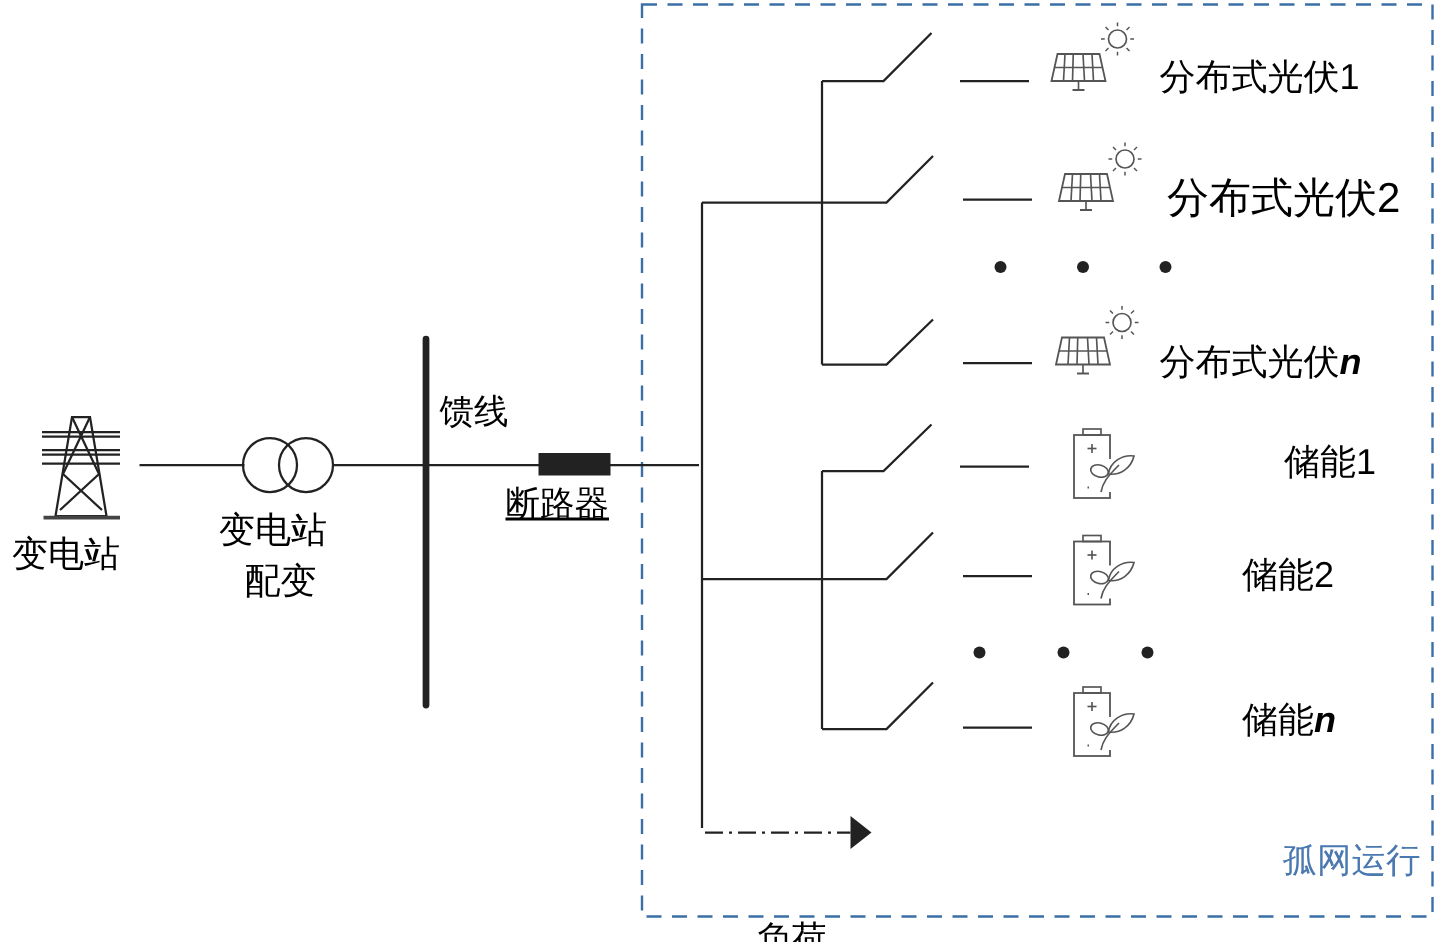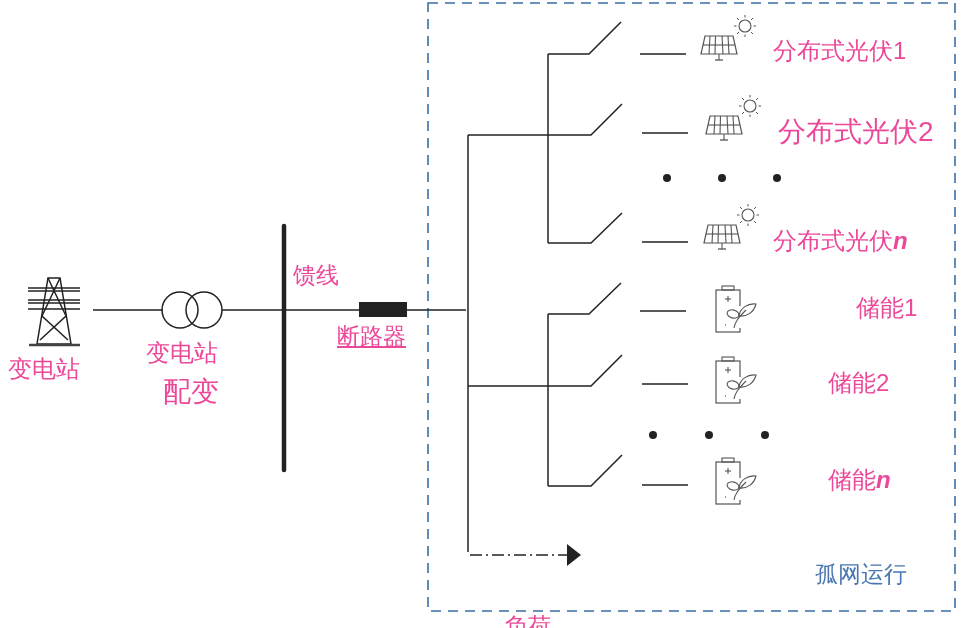--- a/index.html
+++ b/index.html
@@ -1,19 +1,19 @@
 <!DOCTYPE html>
 <html><head>
   <meta charset="utf-8">
   <style>
     html, body { margin: 0; padding: 0; background: #ffffff; }
     body { width: 961px; height: 628px; position: relative; overflow: hidden;
            font-family: "DejaVu Sans", "Liberation Sans", sans-serif; }
     svg { position: absolute; left: 0; top: 0; }
-    .lbl { position: absolute; font-size: 23px; color: #ec4899; white-space: nowrap; line-height: 1; }
+    .lbl { position: absolute; font-size: 23px; color: #000000; white-space: nowrap; line-height: 1; }
     .lbl.blue { color: #4a78b0; }
     .it { font-style: italic; font-weight: bold; font-family: "Liberation Sans", sans-serif; }
     .num { font-family: "Liberation Sans", sans-serif; }
   </style>
 </head>
 <body>
 
 <svg width="961" height="628" viewBox="0 0 961 628">
   <defs>
     <g id="pv-icon">
@@ -121,25 +121,25 @@
     <circle cx="709" cy="435" r="4"></circle>
     <circle cx="765" cy="435" r="4"></circle>
   </g>
 
   <line x1="470" y1="555" x2="567" y2="555" stroke="#222" stroke-width="1.5" stroke-dasharray="12,4,2,4"></line>
   <path d="M567 544 L581 555 L567 566 Z" fill="#222"></path>
 </svg>
 
 <div class="lbl" style="left:8px; top:357px; font-size:24px;">变电站</div>
 <div class="lbl" style="left:146px; top:341px; font-size:24px;">变电站</div>
-<div class="lbl" style="left:163px; top:378px; font-size:28px;">配变</div>
+<div class="lbl" style="left:163px; top:378px; font-size:24px;font-family:Liberation Mono, monospace;">配变</div>
 <div class="lbl" style="left:293px; top:264px;">馈线</div>
 <div class="lbl" style="left:337px; top:325px;text-decoration:underline;">断路器</div>
 <div class="lbl" style="left:505px; top:573px;margin-top:42px;">负荷</div>
-<div class="lbl blue" style="left:815px; top:563px;">孤网运行</div>
+<div class="lbl blue" style="left:855px; top:563px;">孤网运行</div>
 
 <div class="lbl" style="left:773px; top:39px; font-size:24px;"><span>分布式光伏</span><span class="num">1</span></div>
 <div class="lbl" style="left:778px; top:118px; font-size:28px;"><span>分布式光伏</span><span class="num">2</span></div>
 <div class="lbl" style="left:773px; top:229px; font-size:24px;"><span>分布式光伏</span><span class="it">n</span></div>
 
 <div class="lbl" style="left:828px; top:296px; font-size:24px;margin-left:28px;"><span>储能</span><span class="num">1</span></div>
 <div class="lbl" style="left:828px; top:371px; font-size:24px;text-align:center;"><span>储能</span><span class="num">2</span></div>
 <div class="lbl" style="left:828px; top:468px; font-size:24px;"><span>储能</span><span class="it">n</span></div>
 
 </body></html>

